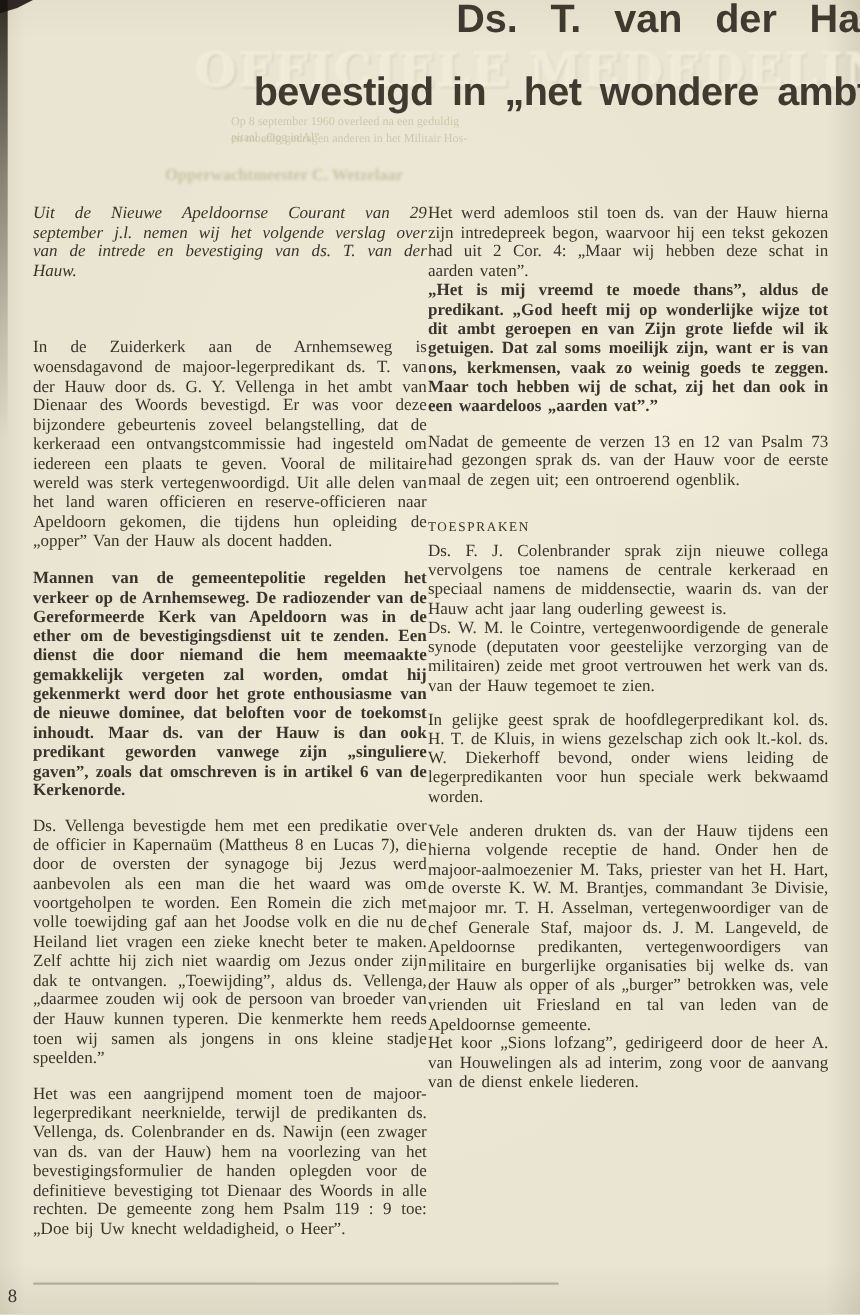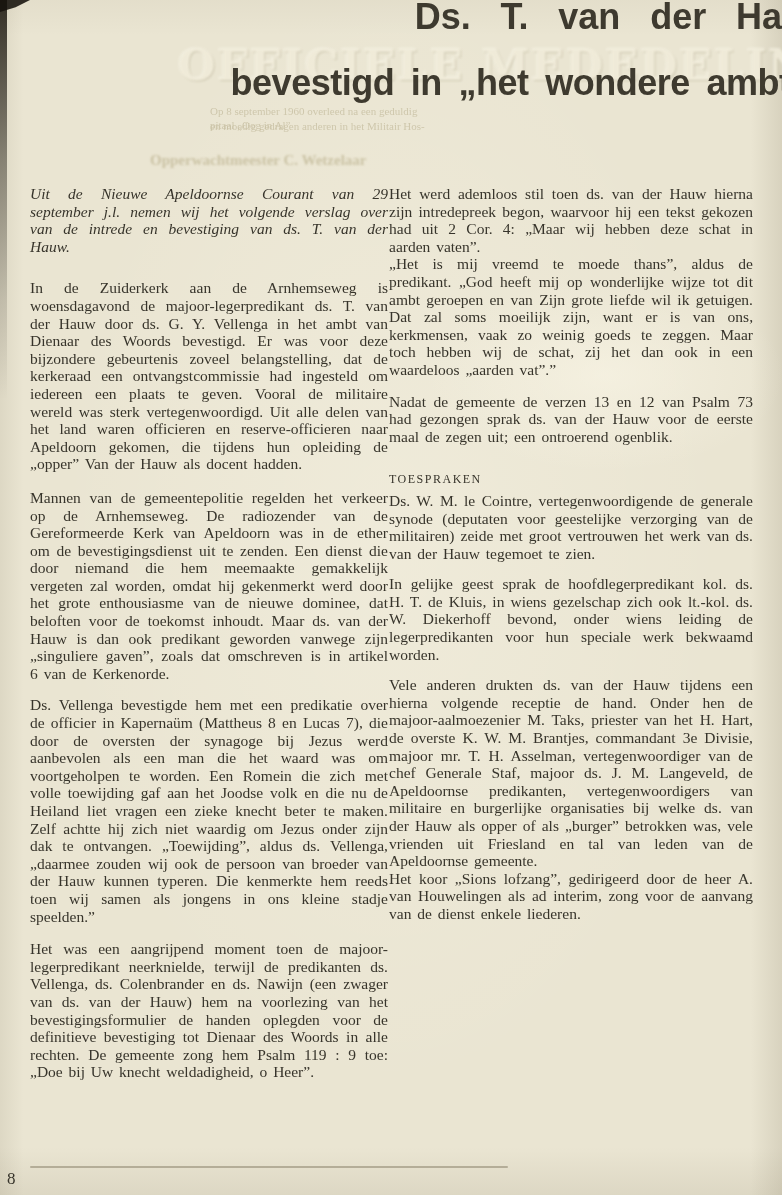--- a/index.html
+++ b/index.html
@@ -56,22 +56,22 @@
   .t2{position:absolute;top:62px;left:26px;width:100%;font-size:36px;word-spacing:0.2em;letter-spacing:-0.5px;}
   
   .col{
     position:absolute;top:185px;
     font-size:15.5px;line-height:17.6px;color:#37342b;
     text-align:justify;word-spacing:2px;
   }
   .col-left{left:30px;width:358px;}
   .col-right{left:389px;width:364px;}
   .par{margin:0 0 15px 0;}
-  .par.lede{font-style:italic;margin-bottom:24px;word-spacing:4px;}
-  .mb16{margin-bottom:16px;} .mb14{margin-bottom:14px;} .mb13{margin-bottom:13px;}
+  .par.lede{font-style:italic;margin-bottom:52px;word-spacing:4px;}
+  .mb16{margin-bottom:16px;} .mb14{margin-bottom:14px;font-weight:bold;} .mb13{margin-bottom:13px;}
   .mb15{margin-bottom:15px;} .mb18{margin-bottom:16px;} .mb0{margin-bottom:0;}
   .section-heading{
     font-size:12px;font-weight:normal;letter-spacing:1.5px;
     margin:26px 0 3px 0;color:#37342b;
   }
   .footer-rule{
     position:absolute;left:30px;top:1166px;width:478px;height:2px;
     background:rgba(140,132,110,0.55);border-radius:1px;
   }
   .page-number{
@@ -104,20 +104,21 @@
     <p class="par mb14">Mannen van de gemeentepolitie regelden het verkeer op de Arnhemseweg. De radiozender van de Gereformeerde Kerk van Apeldoorn was in de ether om de bevestigingsdienst uit te zenden. Een dienst die door niemand die hem meemaakte gemakkelijk vergeten zal worden, omdat hij gekenmerkt werd door het grote enthousiasme van de nieuwe dominee, dat beloften voor de toekomst inhoudt. Maar ds. van der Hauw is dan ook predikant geworden vanwege zijn „singuliere gaven”, zoals dat omschreven is in artikel 6 van de Kerkenorde.</p>
     <p class="par mb15">Ds. Vellenga bevestigde hem met een predikatie over de officier in Kapernaüm (Mattheus 8 en Lucas 7), die door de oversten der synagoge bij Jezus werd aanbevolen als een man die het waard was om voortgeholpen te worden. Een Romein die zich met volle toewijding gaf aan het Joodse volk en die nu de Heiland liet vragen een zieke knecht beter te maken. Zelf achtte hij zich niet waardig om Jezus onder zijn dak te ontvangen. „Toewijding”, aldus ds. Vellenga, „daarmee zouden wij ook de persoon van broeder van der Hauw kunnen typeren. Die kenmerkte hem reeds toen wij samen als jongens in ons kleine stadje speelden.”</p>
     <p class="par mb0">Het was een aangrijpend moment toen de majoor-legerpredikant neerknielde, terwijl de predikanten ds. Vellenga, ds. Colenbrander en ds. Nawijn (een zwager van ds. van der Hauw) hem na voorlezing van het bevestigingsformulier de handen oplegden voor de definitieve bevestiging tot Dienaar des Woords in alle rechten. De gemeente zong hem Psalm 119 : 9 toe: „Doe bij Uw knecht weldadigheid, o Heer”.</p>
   </div>
 
   <div class="col col-right">
     <p class="par mb0">Het werd ademloos stil toen ds. van der Hauw hierna zijn intredepreek begon, waarvoor hij een tekst gekozen had uit 2 Cor. 4: „Maar wij hebben deze schat in aarden vaten”.</p>
     <p class="par mb14">„Het is mij vreemd te moede thans”, aldus de predikant. „God heeft mij op wonderlijke wijze tot dit ambt geroepen en van Zijn grote liefde wil ik getuigen. Dat zal soms moeilijk zijn, want er is van ons, kerkmensen, vaak zo weinig goeds te zeggen. Maar toch hebben wij de schat, zij het dan ook in een waardeloos „aarden vat”.”</p>
     <p class="par mb0">Nadat de gemeente de verzen 13 en 12 van Psalm 73 had gezongen sprak ds. van der Hauw voor de eerste maal de zegen uit; een ontroerend ogenblik.</p>
     <h2 class="section-heading">TOESPRAKEN</h2>
+    <p class="par mb0">Ds. F. J. Colenbrander sprak zijn nieuwe collega vervolgens toe namens de centrale kerkeraad en speciaal namens de middensectie, waarin ds. van der Hauw acht jaar lang ouderling geweest is.</p>
     <p class="par mb13">Ds. W. M. le Cointre, vertegenwoordigende de generale synode (deputaten voor geestelijke verzorging van de militairen) zeide met groot vertrouwen het werk van ds. van der Hauw tegemoet te zien.</p>
     <p class="par mb13">In gelijke geest sprak de hoofdlegerpredikant kol. ds. H. T. de Kluis, in wiens gezelschap zich ook lt.-kol. ds. W. Diekerhoff bevond, onder wiens leiding de legerpredikanten voor hun speciale werk bekwaamd worden.</p>
     <p class="par mb0">Vele anderen drukten ds. van der Hauw tijdens een hierna volgende receptie de hand. Onder hen de majoor-aalmoezenier M. Taks, priester van het H. Hart, de overste K. W. M. Brantjes, commandant 3e Divisie, majoor mr. T. H. Asselman, vertegenwoordiger van de chef Generale Staf, majoor ds. J. M. Langeveld, de Apeldoornse predikanten, vertegenwoordigers van militaire en burgerlijke organisaties bij welke ds. van der Hauw als opper of als „burger” betrokken was, vele vrienden uit Friesland en tal van leden van de Apeldoornse gemeente.</p>
     <p class="par mb0">Het koor „Sions lofzang”, gedirigeerd door de heer A. van Houwelingen als ad interim, zong voor de aanvang van de dienst enkele liederen.</p>
   </div>
 
   <div class="footer-rule"></div>
   <div class="page-number">8</div>
 
 </div>

